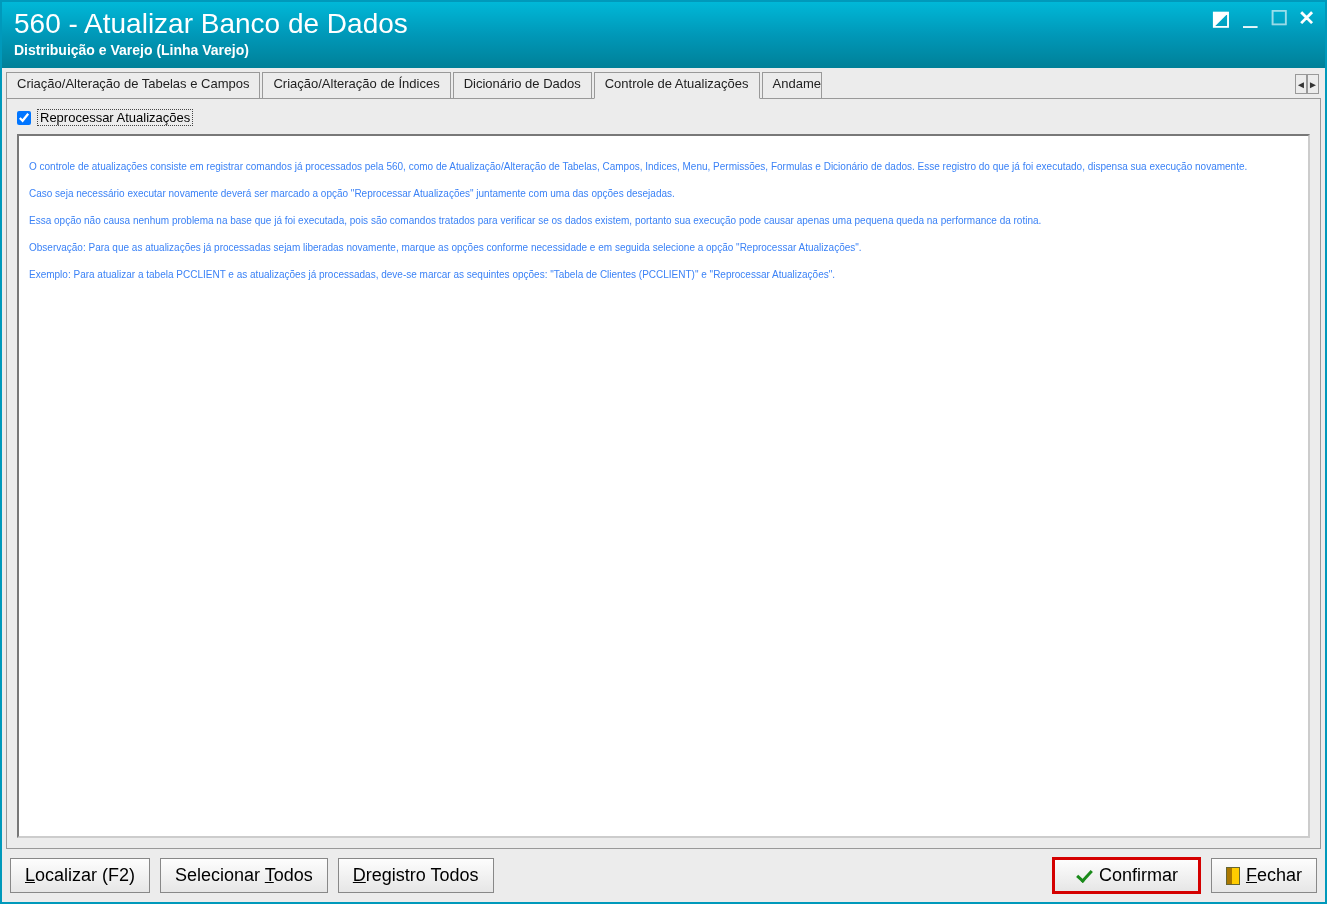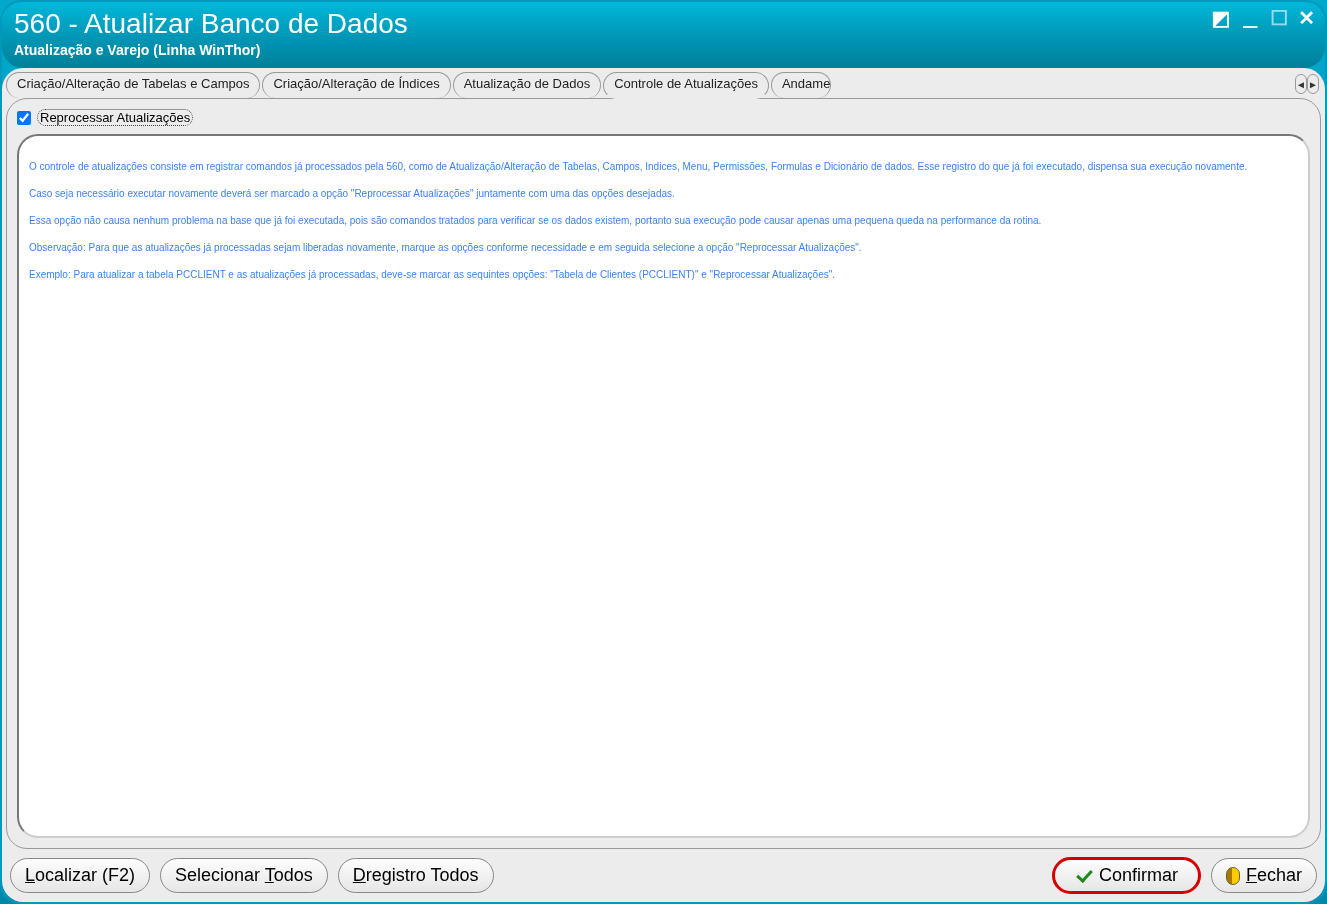--- a/index.html
+++ b/index.html
@@ -1,15 +1,15 @@
 <!DOCTYPE html>
 <html><head>
 <meta charset="utf-8">
 <style>
-  * { box-sizing: border-box; margin: 0; padding: 0; border-radius: 21px; }
+  * { box-sizing: border-box; margin: 0; padding: 0; }
   body {
     font-family: Tahoma, "Segoe UI", Arial, sans-serif;
     background: linear-gradient(to bottom, #00a8cc, #0088aa);
     width: 1327px;
     height: 904px;
     overflow: hidden;
     position: relative;
   }
   .window {
     width: 100%;
@@ -184,35 +184,35 @@
     border:1px solid #663;
     display:inline-block;
   }
 </style>
 </head>
 <body>
 
 <div class="window">
   <div class="titlebar">
     <h1>560 - Atualizar Banco de Dados</h1>
-    <div class="subtitle">Atualização e Varejo (Linha WinThor)</div>
+    <div class="subtitle">Distribuição e Varejo (Linha Varejo)</div>
     <div class="window-controls">
       <span>◩</span>
       <span>＿</span>
       <span style="opacity:.6">☐</span>
       <span>✕</span>
     </div>
   </div>
 
   <div class="content-area">
 
     <div class="tabstrip">
       <div class="tab">Criação/Alteração de Tabelas e Campos</div>
       <div class="tab">Criação/Alteração de Índices</div>
-      <div class="tab">Atualização de Dados</div>
+      <div class="tab">Dicionário de Dados</div>
       <div class="tab active">Controle de Atualizações</div>
       <div class="tab" style="overflow:hidden; max-width:60px;">Andame</div>
       <div class="tab-scroll">
         <span>◄</span>
         <span>►</span>
       </div>
     </div>
 
     <div class="tab-panel">
       <div class="checkbox-row">

